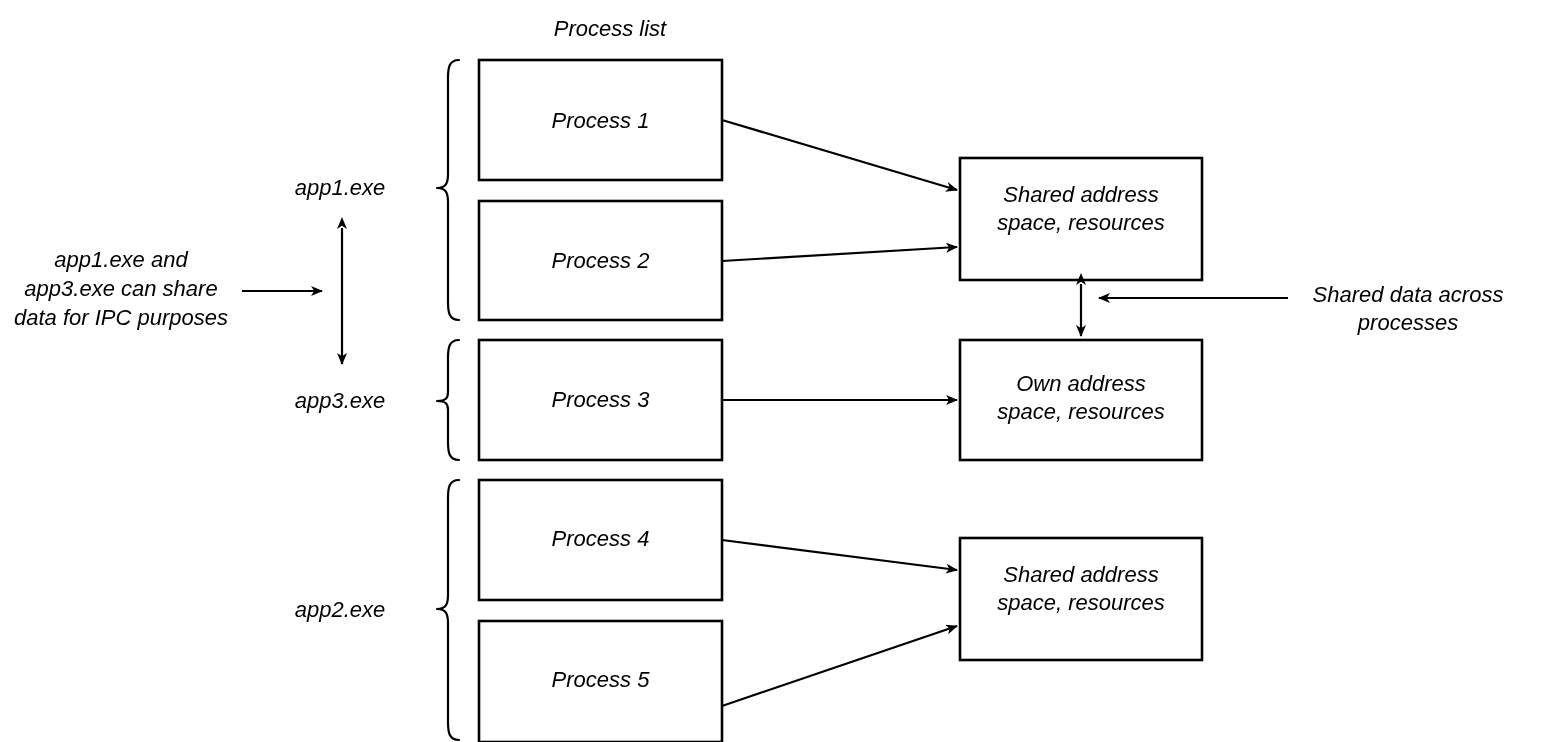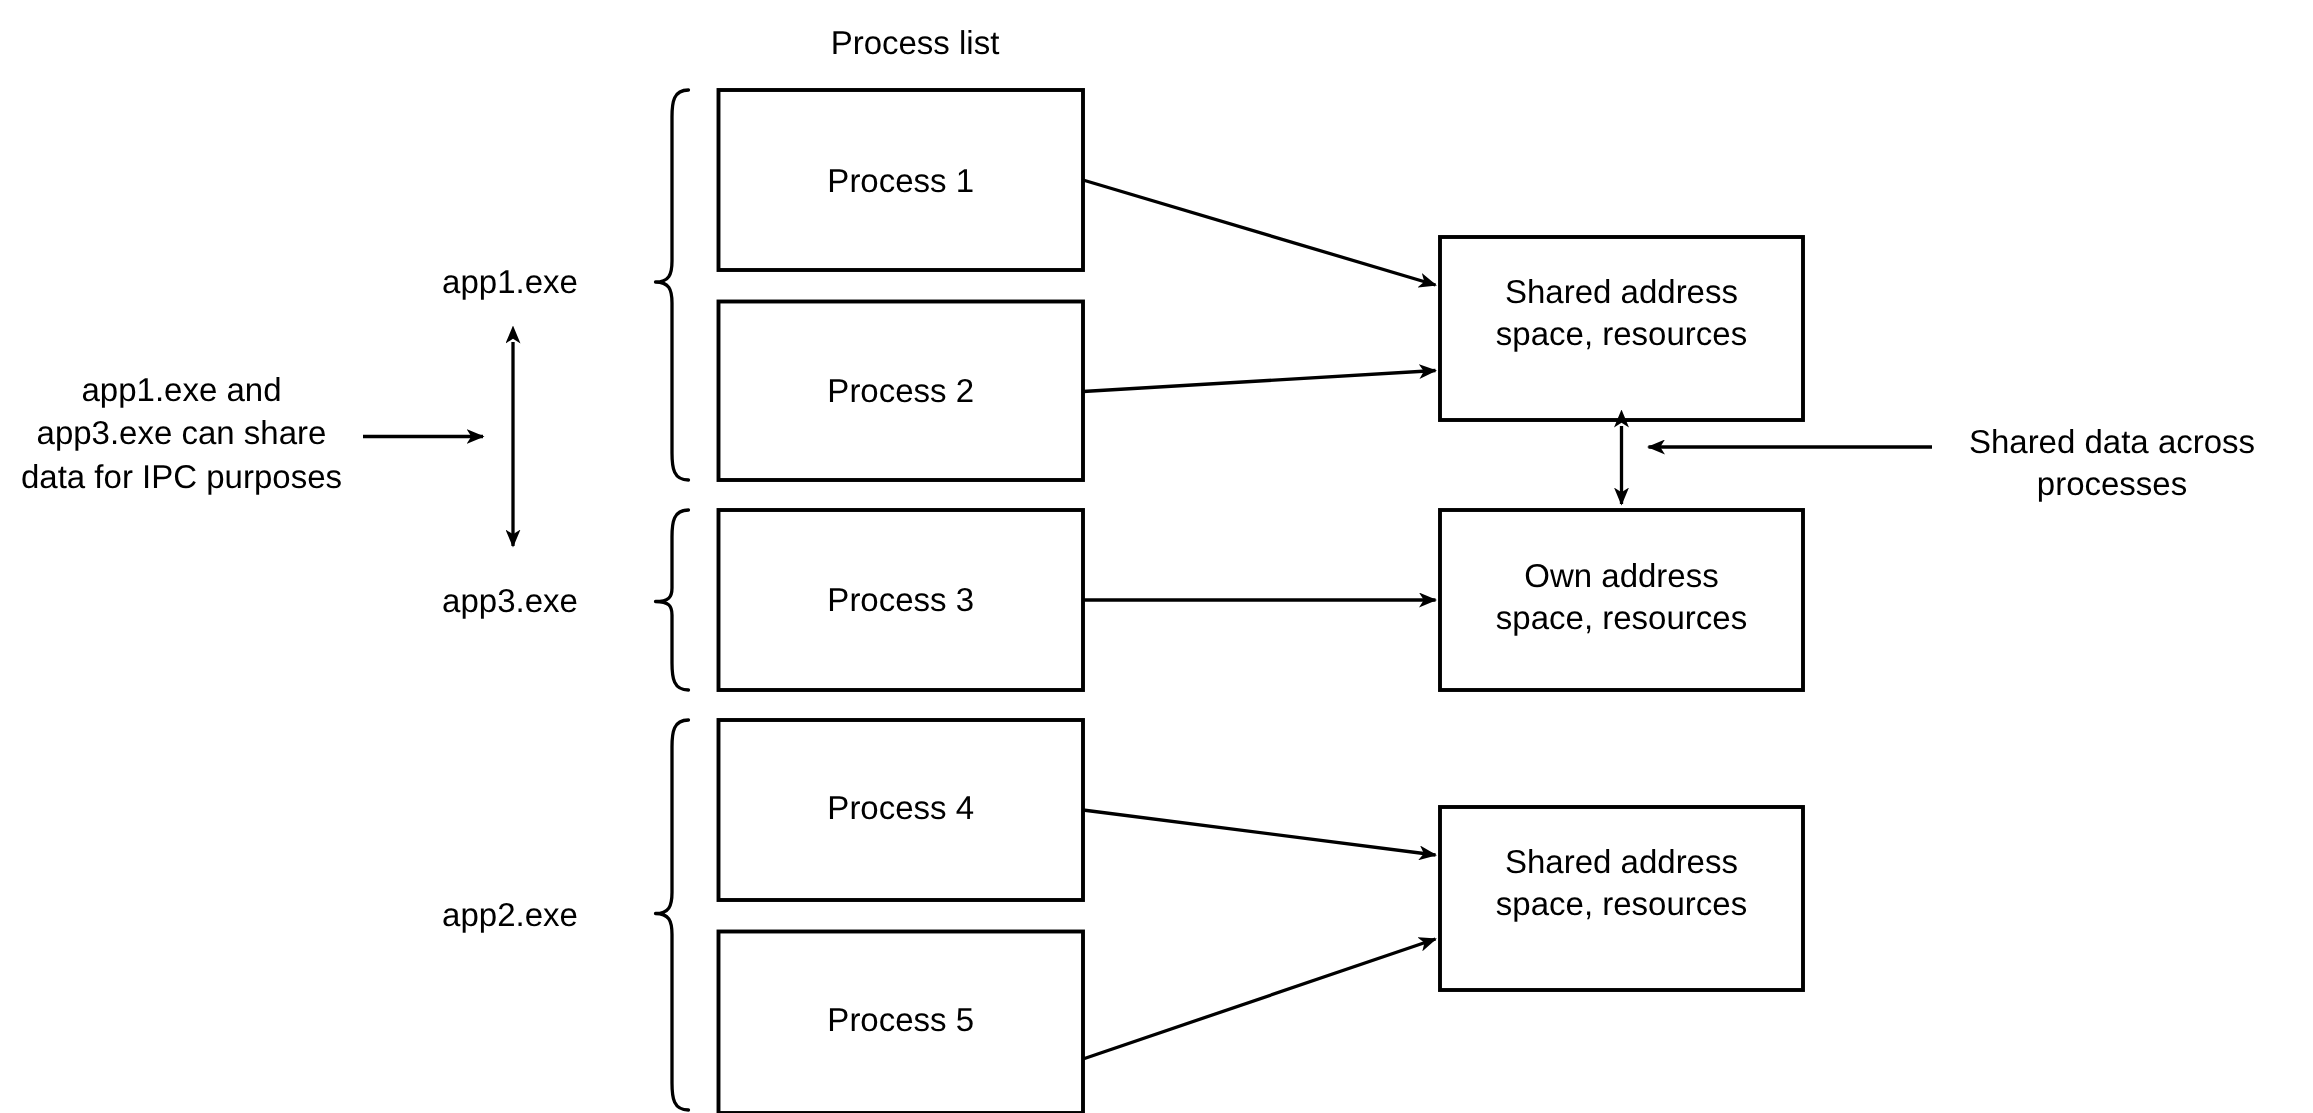--- a/index.html
+++ b/index.html
@@ -10,20 +10,21 @@
   body {
     width: 1542px;
     height: 742px;
     overflow: hidden;
     font-family: "Liberation Sans", sans-serif;
   }
   #diagram-root {
     position: relative;
     width: 1256px;
     height: 742px;
+    font-style: italic;
   }
   svg.canvas {
     position: absolute;
     top: 0;
     left: 0;
     width: 1542px;
     height: 742px;
   }
   .box-rect {
     fill: #ffffff;

